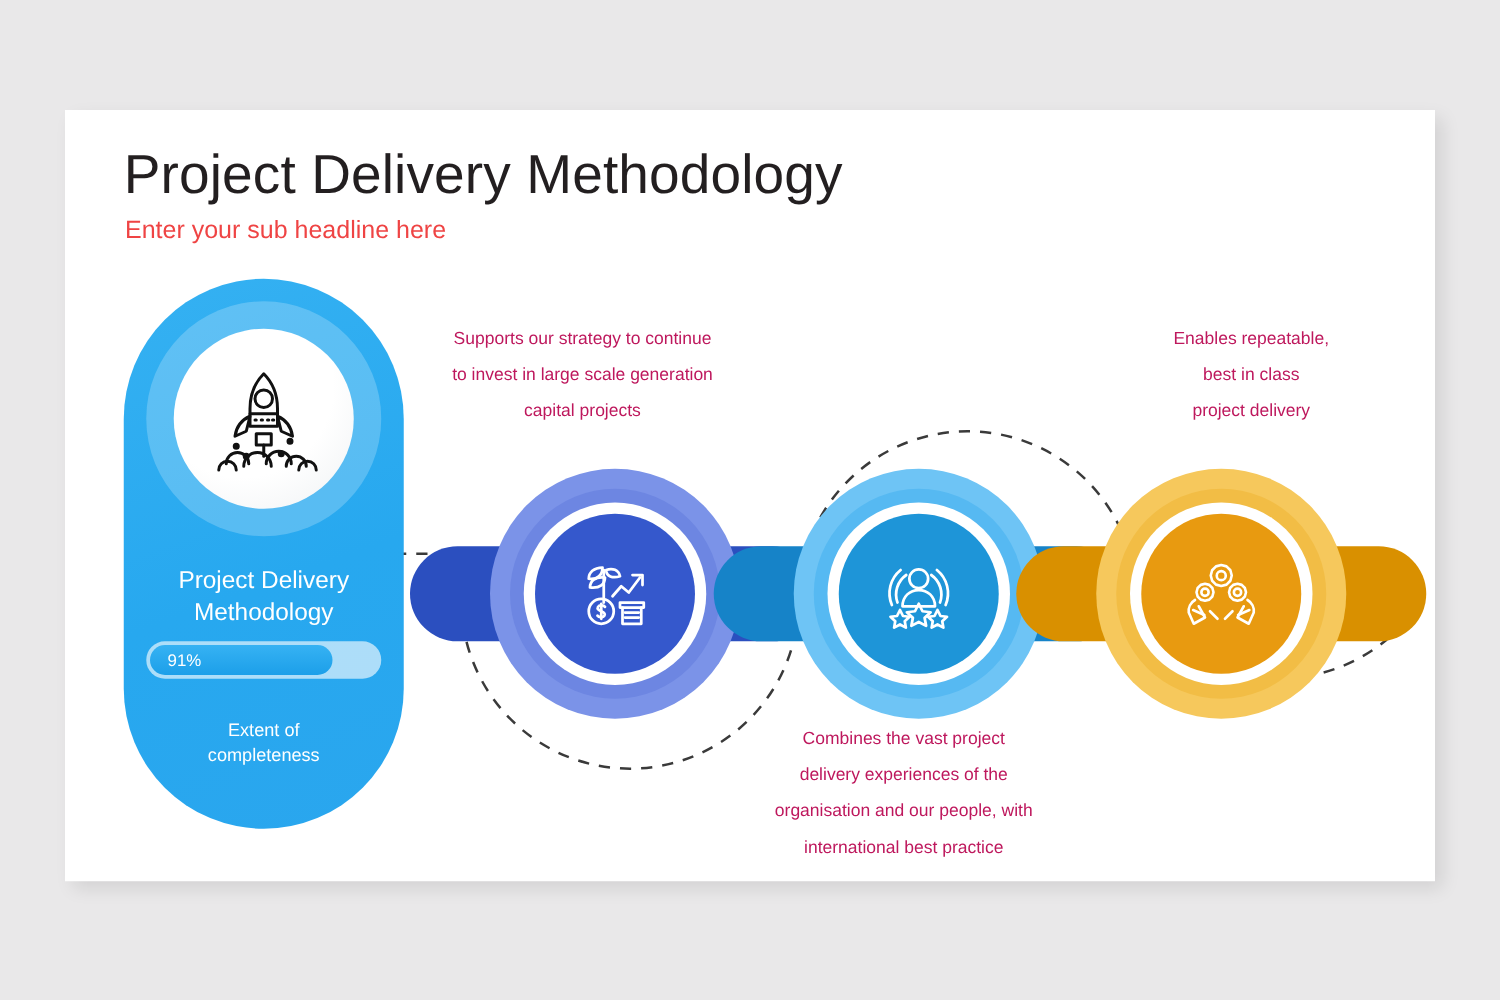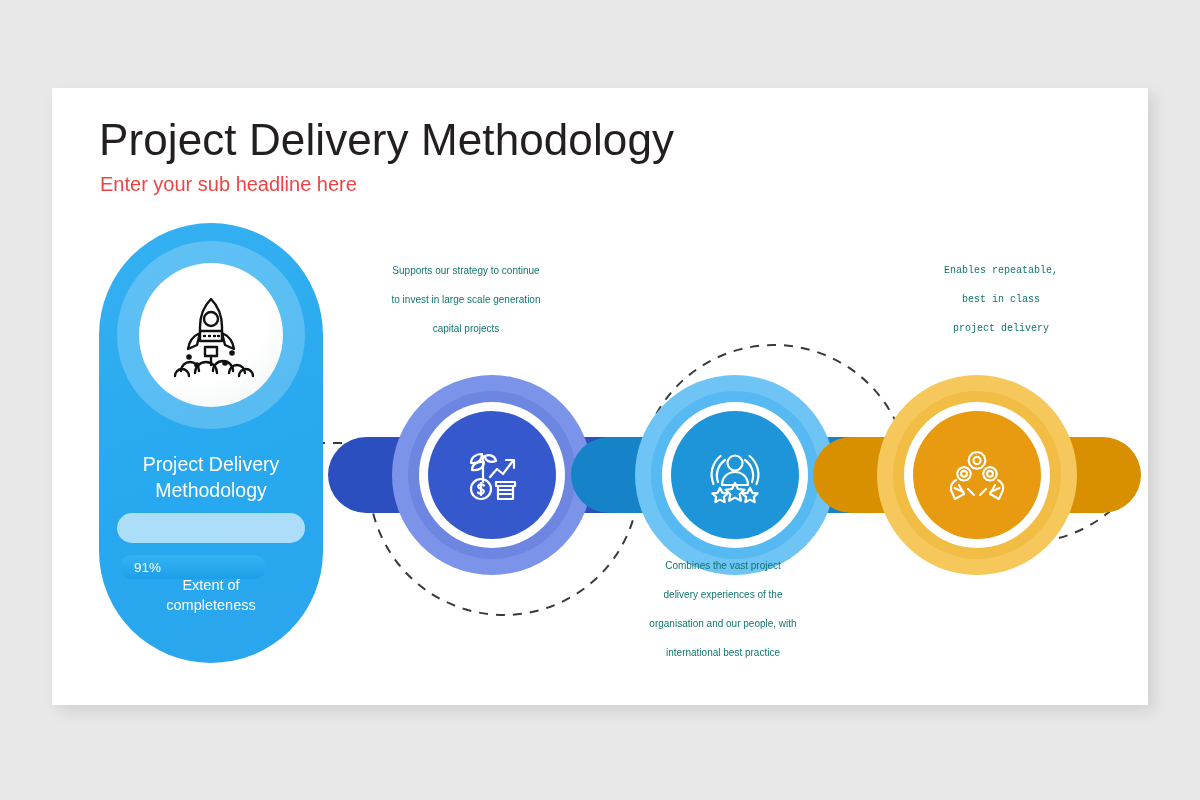--- a/index.html
+++ b/index.html
@@ -183,22 +183,22 @@
     display: flex;
     align-items: center;
     justify-content: center;
   }
   .node-icon svg { display: block; }
 
   
   .caption {
     position: absolute;
     text-align: center;
-    color: #0f766e;
-    font-size: 10px;
+    color: #be185d;
+    font-size: 14px;
     line-height: 29px;
   }
 </style>
 </head>
 <body style="background: rgb(233, 232, 233);">
 
 <div id="slide-card" style="background: rgb(255, 255, 255);">
 
   <div id="page-title">Project Delivery Methodology</div>
   <div id="page-subtitle">Enter your sub headline here</div>
@@ -233,21 +233,21 @@
           <circle cx="73" cy="70" r="1.6" fill="#111"></circle>
           <circle cx="66" cy="80" r="1.6" fill="#111"></circle>
           <circle cx="38" cy="82" r="1.6" fill="#111"></circle>
         </svg>
       </div>
     </div>
 
     <div id="pill-heading">Project Delivery<br>Methodology</div>
 
     <div id="progress-track">
-      <div id="progress-fill" style="width: 80%; margin-top: 39px;">
+      <div id="progress-fill" style="width: 80%;">
         <span id="progress-value">91%</span>
       </div>
     </div>
 
     <div id="pill-caption">Extent of<br>completeness</div>
   </div>
 
   <div class="node" id="node-1" style="left:330px; top:277px;">
     <div class="node-bar" style="background: rgb(43, 79, 191);"></div>
     <div class="ring-outer" style="background: rgb(123, 147, 232);"></div>
@@ -314,17 +314,17 @@
           <path d="M56 40 c3.5 2 5.5 6 5 10 l-4 9 l-9 -5 l5 -9"></path>
           <path d="M57.5 48 l-9 4"></path>
           <path d="M26 49 l6 6 M44 49 l-6 6"></path>
         </svg>
       </span>
     </div>
   </div>
 
   <div class="caption" id="caption-1" style="left:267px; top:168px; width:294px;">Supports our strategy to continue<br>to invest in large scale generation<br>capital projects</div>
 
-  <div class="caption" id="caption-2" style="left:516px; top:463px; width:310px;">Combines the vast project<br>delivery experiences of the<br>organisation and our people, with<br>international best practice</div>
-
-  <div class="caption" id="caption-3" style="left:828px; top:168px; width:242px;font-family:Liberation Mono, monospace;">Enables repeatable,<br>best in class<br>project delivery</div>
+  <div class="caption" id="caption-2" style="left:516px; top:488px; width:310px;">Combines the vast project<br>delivery experiences of the<br>organisation and our people, with<br>international best practice</div>
+
+  <div class="caption" id="caption-3" style="left:828px; top:168px; width:242px;">Enables repeatable,<br>best in class<br>project delivery</div>
 
 </div>
 
 </body></html>

